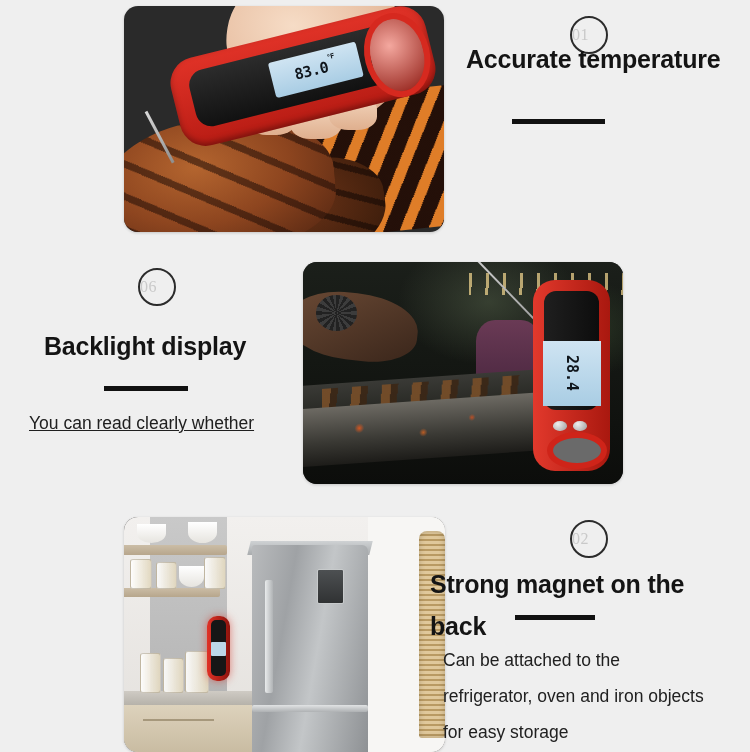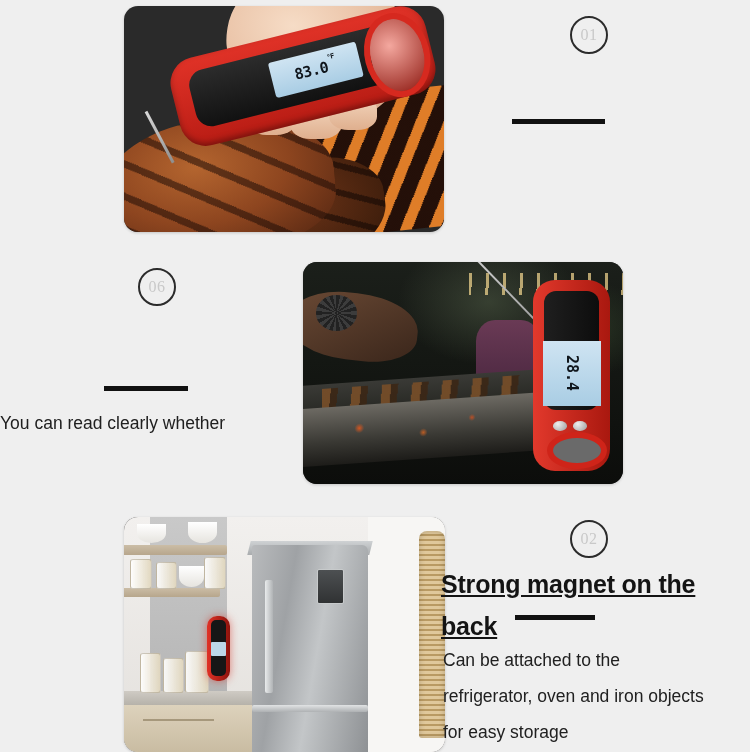--- a/index.html
+++ b/index.html
@@ -22,21 +22,21 @@
     box-shadow:0 1px 3px rgba(0,0,0,.18);
   }
   .photo .layer{position:absolute;inset:0;}
 
   
   .badge{
     position:absolute;
     width:34px;height:34px;
     border:2px solid #2b2b2b;
     border-radius:50%;
-    display:flex;align-items:center;justify-content:center;
+    display:flex;align-items:center;
     font-size:16px;
     letter-spacing:.5px;
     color:#c9c9c9;
     font-family:"Liberation Serif", serif;
     background:transparent;
   }
 
   
   .headline{
     position:absolute;
@@ -321,20 +321,21 @@
       </div>
       <div class="therm-ring"></div>
     </div>
     <div class="p1-probe"></div>
   </div>
 
   <div class="badge" style="left:570px;top:16px;">
     <span>01</span>
   </div>
 
+  <div class="headline" style="left:466px;top:38px;width:284px;">Accurate temperature</div>
   <div class="rule" style="left:512px;top:119px;width:93px;"></div>
 
   <div class="photo" id="photo2">
     <div class="layer p2-night"></div>
     <div class="p2-lights"></div>
     <div class="p2-person"></div>
     <div class="p2-table"></div>
     <div class="p2-skewers"></div>
     <div class="p2-coals"></div>
     <div class="p2-arm"></div>
@@ -350,22 +351,23 @@
       <div class="therm-btn" style="left:52%;top:74%;width:18%;height:5%;"></div>
       <div class="therm-btn" style="left:39%;top:82%;width:18%;height:5%;"></div>
       <div class="therm2-ring"></div>
     </div>
   </div>
 
   <div class="badge" style="left:138px;top:268px;">
     <span>06</span>
   </div>
 
+  <div class="headline" style="left:0px;top:325px;width:290px;text-align:center;">Backlight display</div>
   <div class="rule" style="left:104px;top:386px;width:84px;"></div>
-  <div class="body-text" style="left:0;top:405px;width:276px;">You can read clearly whether</div>
+  <div class="body-text" style="left:29px;top:405px;width:276px;text-decoration:underline;">You can read clearly whether</div>
 
   <div class="photo" id="photo3">
     <div class="layer p3-wall"></div>
     <div class="p3-wallright"></div>
     <div class="p3-greypanel"></div>
 
     <div class="p3-shelf" style="left:-2%;top:12%;width:34%;height:4%;"></div>
     <div class="p3-shelf" style="left:-2%;top:30%;width:32%;height:4%;"></div>
 
     <div class="jar" style="left:2%;top:18%;width:6%;height:12%;"></div>
@@ -394,19 +396,19 @@
       <div class="p3-therm-lcd"></div>
     </div>
 
     <div class="p3-blind"></div>
   </div>
 
   <div class="badge" style="left:570px;top:520px;">
     <span>02</span>
   </div>
 
-  <div class="headline" style="left:441px;top:563px;width:309px;text-decoration:underline;">Strong magnet on the back</div>
+  <div class="headline" style="left:430px;top:563px;width:309px;">Strong magnet on the back</div>
   <div class="rule" style="left:515px;top:615px;width:80px;"></div>
   <div class="body-text" style="left:443px;top:642px;width:307px;">Can be attached to the</div>
   <div class="body-text" style="left:443px;top:678px;width:307px;">refrigerator, oven and iron objects</div>
   <div class="body-text" style="left:443px;top:714px;width:307px;">for easy storage</div>
 
 </div>
 
 </body></html>

